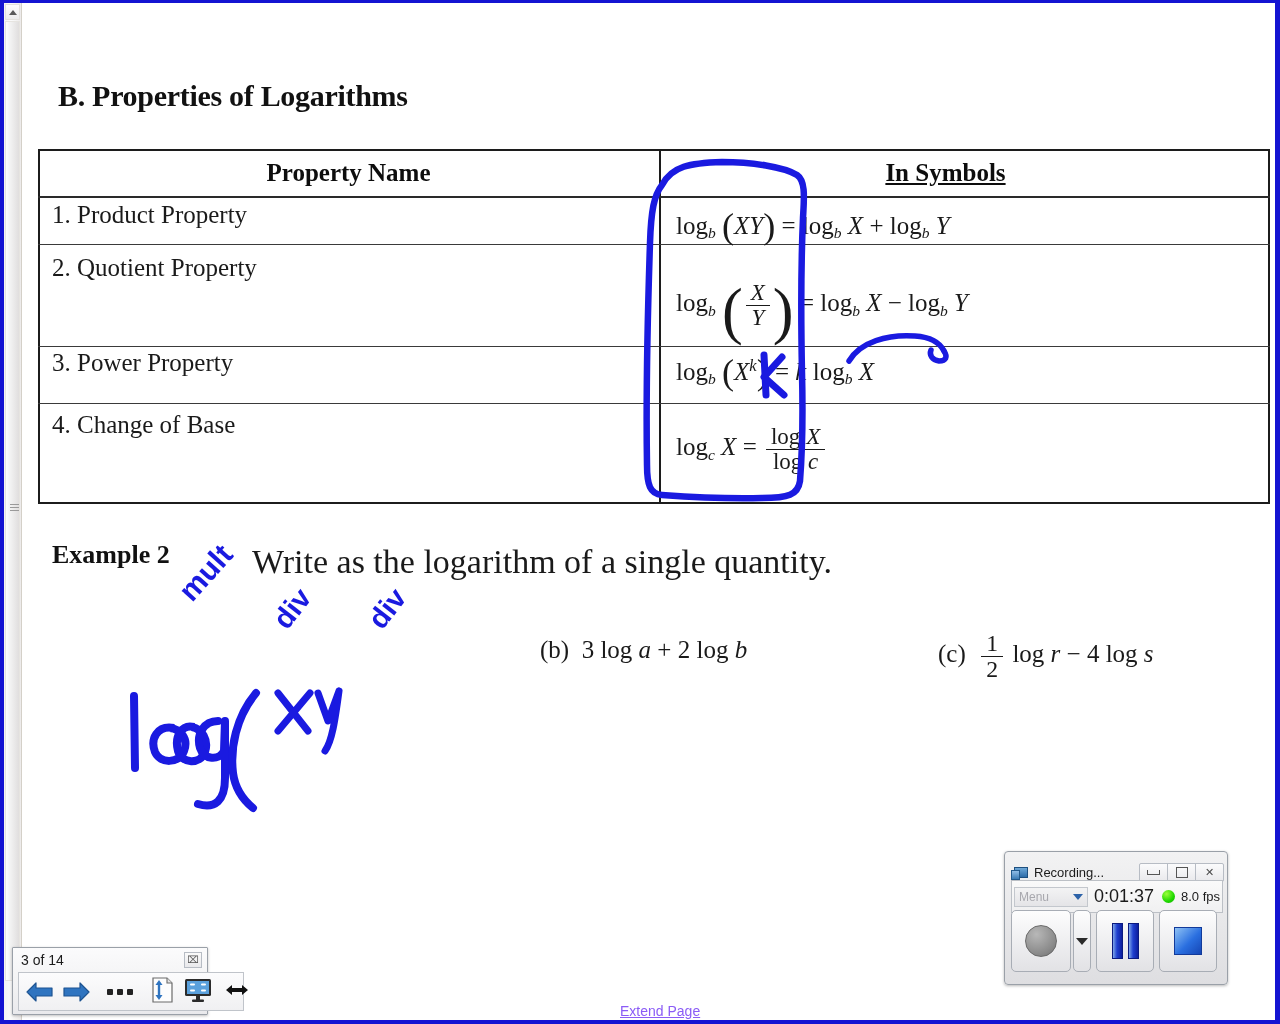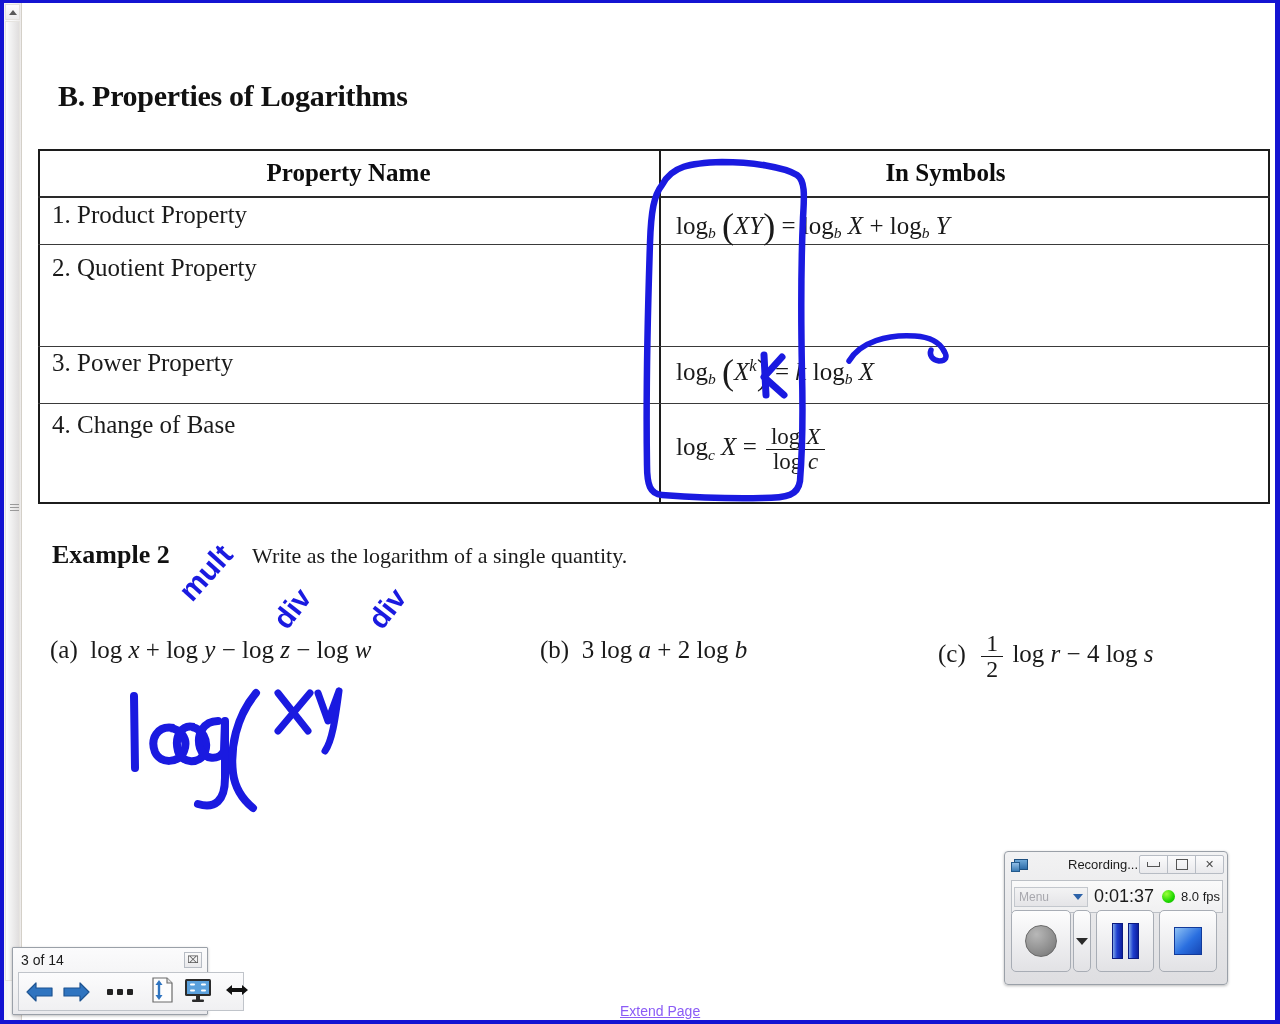--- a/index.html
+++ b/index.html
@@ -94,21 +94,21 @@
   .tbl-hline.h2 { top: 197px; }
   .tbl-hline.h3 { top: 254px; }
 
   .col-head {
     position: absolute; top: 10px;
     font-family: "Liberation Serif", serif;
     font-weight: bold; font-size: 25px; color: #0d0d0d;
     text-align: center;
   }
   .col-head.left { left: 0; width: 621px; }
-  .col-head.right { left: 623px; width: 569px; }
+  .col-head.right { left: 623px; width: 569px; text-decoration: underline; }
 
   .prop-name {
     position: absolute; left: 14px;
     font-family: "Liberation Serif", serif;
     font-size: 25px; color: #1a1a1a;
   }
   .p1 { top: 52px; }
   .p2 { top: 105px; }
   .p3 { top: 200px; }
   .p4 { top: 262px; }
@@ -140,21 +140,21 @@
 
   
   .ex-label {
     position: absolute; left: 30px; top: 537px;
     font-family: "Liberation Serif", serif;
     font-weight: bold; font-size: 26px; color: #111;
   }
   .ex-text {
     position: absolute; left: 230px; top: 540px;
     font-family: "Liberation Serif", serif;
-    font-size: 22px; color: #1a1a1a;
+    font-size: 34px; color: #1a1a1a;
   }
   .prob {
     position: absolute;
     font-family: "Liberation Serif", serif;
     font-size: 25px; color: #1a1a1a;
     white-space: nowrap;
   }
   .pa { left: 28px; top: 633px; }
   .pb { left: 518px; top: 633px; }
   .pc { left: 916px; top: 628px; }
@@ -166,22 +166,22 @@
   .rec-win {
     position: absolute; left: 1000px; top: 848px;
     width: 224px; height: 134px;
     background: linear-gradient(to bottom,#f2f2f3,#e7e7e9 55%,#dedee1);
     border: 1px solid #9aa0a8;
     border-radius: 4px;
     box-shadow: 0 1px 3px rgba(0,0,0,0.28);
     box-sizing: border-box;
   }
   .rec-title {
-    position: absolute; left: 0; top: 0; width: 100%; height: 25px;
-    display: flex; align-items: center; gap: 34px;
+    position: absolute; left: 0; top: 8px; width: 100%; height: 25px;
+    display: flex; align-items: center;
   }
   .rec-ico {
     margin-left: 6px; width: 16px; height: 14px; position: relative;
   }
   .rec-ico .scr {
     position: absolute; left: 3px; top: 1px; width: 12px; height: 9px;
     background: linear-gradient(to bottom,#6ea8d8,#2d6ca8);
     border: 1px solid #1d4f7f;
   }
   .rec-ico .cam {
@@ -364,37 +364,37 @@
 
       <div class="prop-name p1">1. Product Property</div>
       <div class="prop-name p2">2. Quotient Property</div>
       <div class="prop-name p3">3. Power Property</div>
       <div class="prop-name p4">4. Change of Base</div>
 
       <div class="formula f1">
         log<sub class="b">b</sub> <span class="paren">(</span><span class="it">XY</span><span class="paren">)</span>
         = log<sub class="b">b</sub> <span class="it">X</span> + log<sub class="b">b</sub> <span class="it">Y</span>
       </div>
+      <div class="formula f2">
+        log<sub class="b">b</sub> <span class="bigparen">(</span><span class="frac"><span class="num it">X</span><span class="den it">Y</span></span><span class="bigparen">)</span>
+        = log<sub class="b">b</sub> <span class="it">X</span> − log<sub class="b">b</sub> <span class="it">Y</span>
+      </div>
       <div class="formula f3">
         log<sub class="b">b</sub> <span class="paren">(</span><span class="it">X</span><sup class="k">k</sup><span class="paren">)</span>
         = <span class="it">k</span> log<sub class="b">b</sub> <span class="it">X</span>
       </div>
       <div class="formula f4">
         log<sub class="b">c</sub> <span class="it">X</span> =
         <span class="frac"><span class="num">log <span class="it">X</span></span><span class="den">log <span class="it">c</span></span></span>
       </div>
     </div>
 
     <div class="ex-label">Example 2</div>
     <div class="ex-text">Write as the logarithm of a single quantity.</div>
 
-    <div class="prob pa">
-      <span>(a)</span>
-      &nbsp;log <span class="it">x</span> + log <span class="it">y</span> − log <span class="it">z</span> − log <span class="it">w</span>
-    </div>
     <div class="prob pb">
       <span>(b)</span>
       &nbsp;3 log <span class="it">a</span> + 2 log <span class="it">b</span>
     </div>
     <div class="prob pc">
       <span>(c)</span>
       &nbsp;<span class="frac" style="font-size:0.95em"><span class="num">1</span><span class="den">2</span></span>
       log <span class="it">r</span> − 4 log <span class="it">s</span>
     </div>
 

